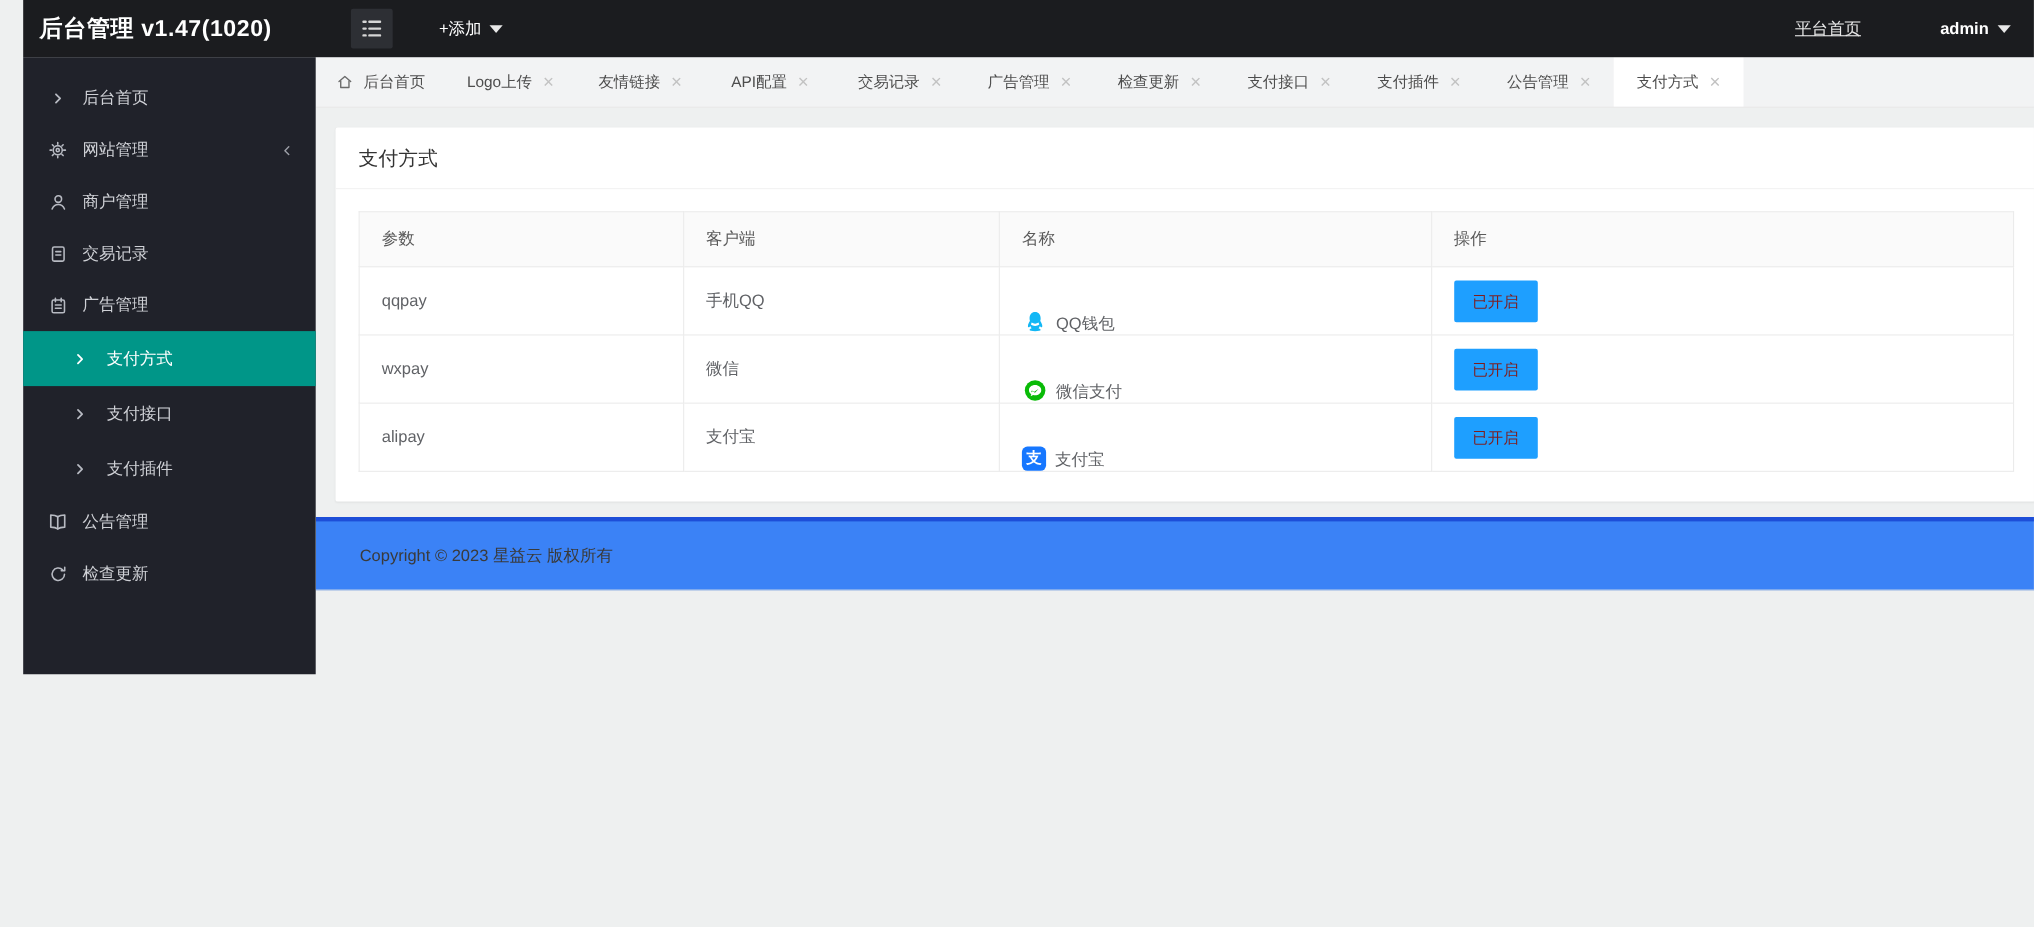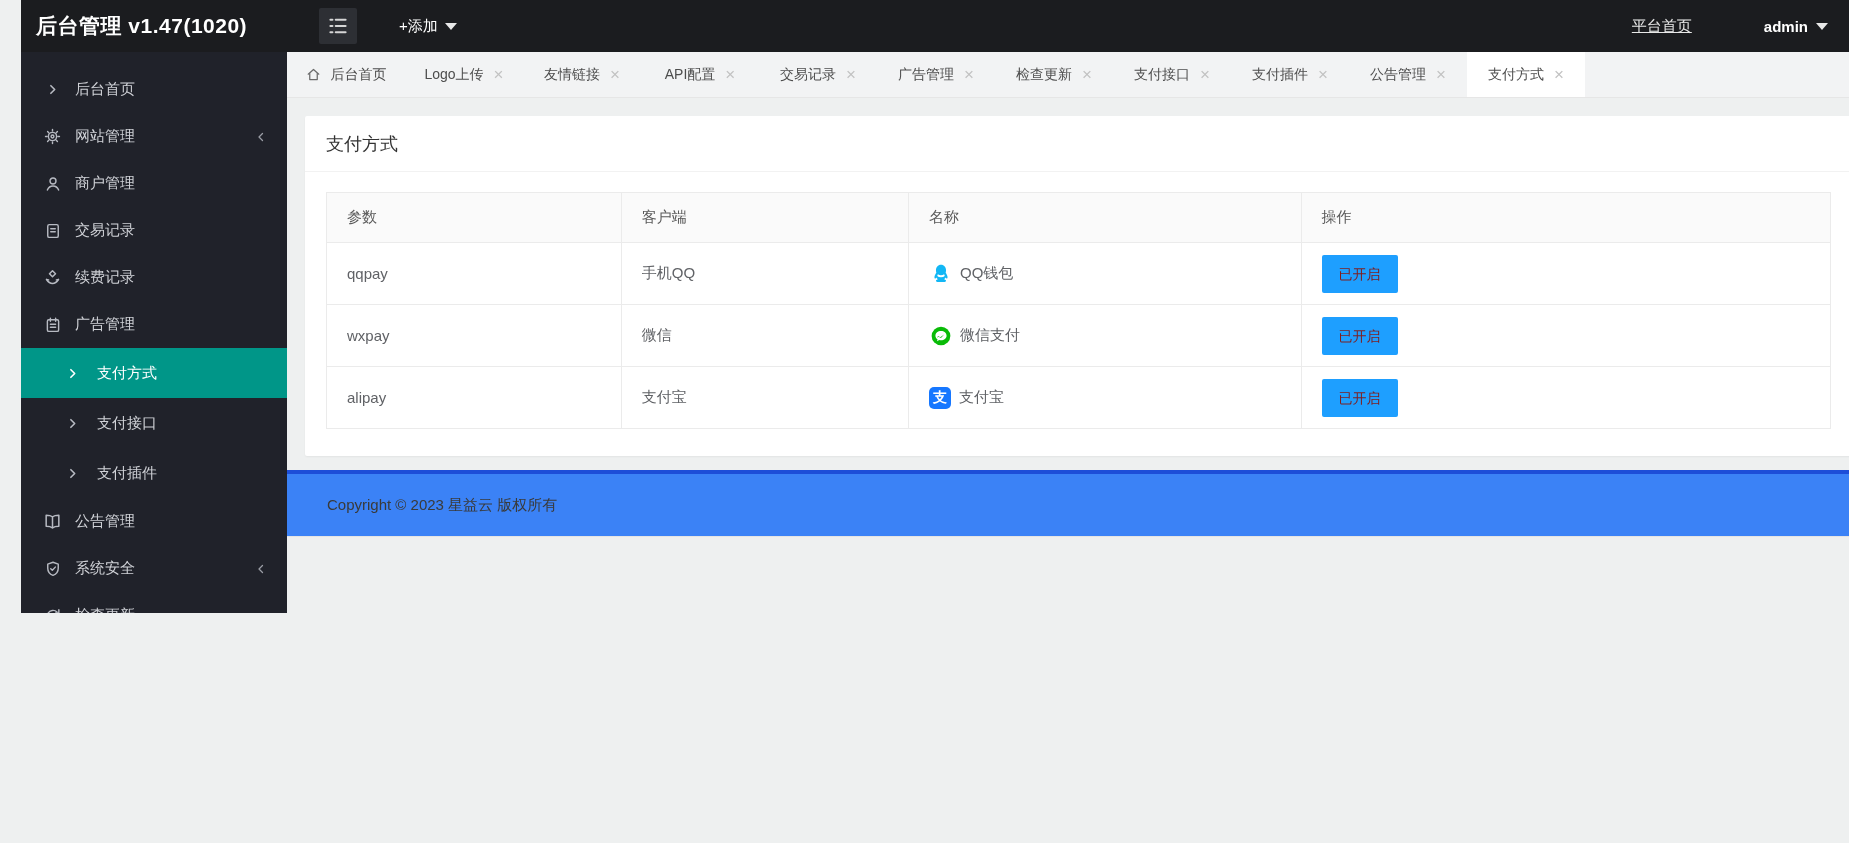--- a/index.html
+++ b/index.html
@@ -58,21 +58,21 @@
   .card-header { height:56px; display:flex; align-items:center; padding:0 21px;
     font-size:18px; color:#333; border-bottom:1px solid #f2f2f2; }
   .card-body { padding:20px 21px 27px 21px; }
 
   table.paytable { width:100%; border-collapse:collapse; font-size:15px; color:#606266; }
   table.paytable th, table.paytable td { border:1px solid #ebebeb; text-align:left;
     padding:0 20px; font-weight:400; }
   table.paytable th { height:50px; background:#fafafa; color:#5a5a5a; }
   table.paytable td { height:61px; }
   .col-param { width:19.6%; } .col-client { width:19.1%; } .col-name { width:26.1%; }
-  .name-cell { display:flex; align-items:center; gap:8px; height:61px; }
+  .name-cell { display:flex; align-items:flex-end; gap:8px; height:61px; }
   .pay-icon { width:23px; height:23px; display:flex; align-items:center; justify-content:center; flex:none; }
   .qq-color { color:var(--qq-blue,#12B7F5); }
   .wechat-color { color:var(--wechat-green,#09BB07); }
   .alipay-box { background:var(--alipay-blue,#1677FF); color:#fff; border-radius:5px;
     font-size:14px; font-weight:700; width:22px; height:22px; }
   .btn-on { display:inline-block; background:var(--button-blue,#1E9FFF); color:#7f1d1d;
     border:none; border-radius:2px; height:38px; line-height:38px; padding:0 17px;
     font-size:14px; cursor:pointer; font-family:inherit; }
 
   
@@ -152,30 +152,20 @@
     <div class="side-item">
       <span class="si-icon">
         <svg class="ic" width="18" height="18" viewBox="0 0 24 24" fill="none" stroke="currentColor" stroke-width="1.9" stroke-linecap="round" stroke-linejoin="round">
             <rect x="5" y="3.5" width="14" height="17" rx="2"></rect>
             <path d="M9 9h6M9 13h6"></path>
           </svg>
       </span>
       <span class="si-label">交易记录</span>
     </div>
 
-    <div class="side-item">
-      <span class="si-icon">
-        <svg class="ic" width="19" height="19" viewBox="0 0 24 24" fill="none" stroke="currentColor" stroke-width="1.9" stroke-linecap="round" stroke-linejoin="round">
-            <path d="M12 3.5l3.8 3.8-3.8 3.8-3.8-3.8z"></path>
-            <path d="M4.5 14.5c2.2 3.4 4.7 5 7.5 5s5.3-1.6 7.5-5"></path>
-            <path d="M4.5 14.5l2.6.5M19.5 14.5l-2.6.5"></path>
-          </svg>
-      </span>
-      <span class="si-label">续费记录</span>
-    </div>
 
     <div class="side-item">
       <span class="si-icon">
         <svg class="ic" width="18" height="18" viewBox="0 0 24 24" fill="none" stroke="currentColor" stroke-width="1.9" stroke-linecap="round" stroke-linejoin="round">
             <rect x="4.5" y="5" width="15" height="15.5" rx="2"></rect>
             <path d="M8.5 3v4M15.5 3v4M8.5 11h7M8.5 15h7"></path>
           </svg>
       </span>
       <span class="si-label">广告管理</span>
     </div>
@@ -211,34 +201,20 @@
     <div class="side-item">
       <span class="si-icon">
         <svg class="ic" width="19" height="19" viewBox="0 0 24 24" fill="none" stroke="currentColor" stroke-width="1.9" stroke-linecap="round" stroke-linejoin="round">
             <path d="M12 6c-2-1.5-4.5-2-8-2v14c3.5 0 6 .5 8 2 2-1.5 4.5-2 8-2V4c-3.5 0-6 .5-8 2z"></path>
             <path d="M12 6v14"></path>
           </svg>
       </span>
       <span class="si-label">公告管理</span>
     </div>
 
-    <div class="side-item">
-      <span class="si-icon">
-        <svg class="ic" width="18" height="18" viewBox="0 0 24 24" fill="none" stroke="currentColor" stroke-width="1.9" stroke-linecap="round" stroke-linejoin="round">
-            <path d="M12 3l7 2.6V11c0 4.5-3 8-7 9.5-4-1.5-7-5-7-9.5V5.6z"></path>
-            <path d="M9 11.6l2.1 2.1 4-4.2"></path>
-          </svg>
-      </span>
-      <span class="si-label">系统安全</span>
-      <span class="group-arrow">
-        <svg class="ic" width="12" height="12" viewBox="0 0 24 24" fill="none" stroke="currentColor" stroke-width="2.6" stroke-linecap="round" stroke-linejoin="round">
-            <path d="M15 5l-7 7 7 7"></path>
-          </svg>
-      </span>
-    </div>
 
     <div class="side-item">
       <span class="si-icon">
         <svg class="ic" width="18" height="18" viewBox="0 0 24 24" fill="none" stroke="currentColor" stroke-width="1.9" stroke-linecap="round" stroke-linejoin="round">
             <path d="M19.5 12a7.5 7.5 0 1 1-2.2-5.3"></path>
             <path d="M19.8 3.6v4.2h-4.2"></path>
           </svg>
       </span>
       <span class="si-label">检查更新</span>
     </div>

